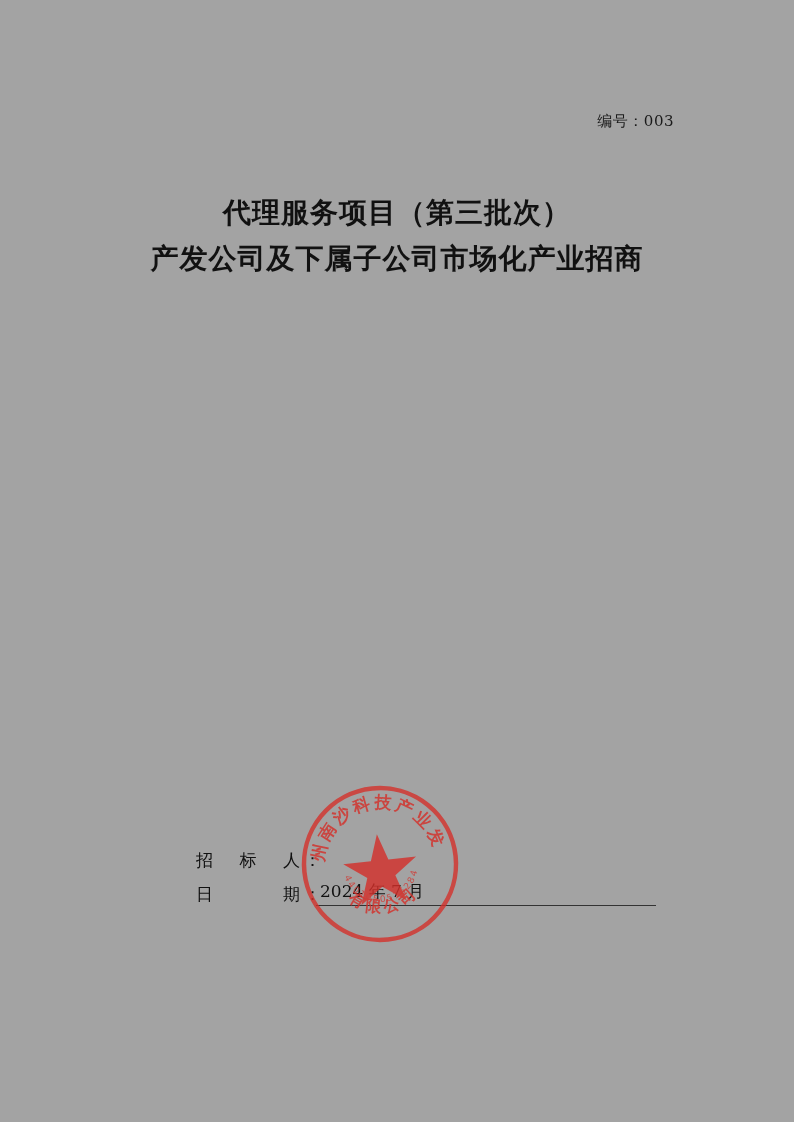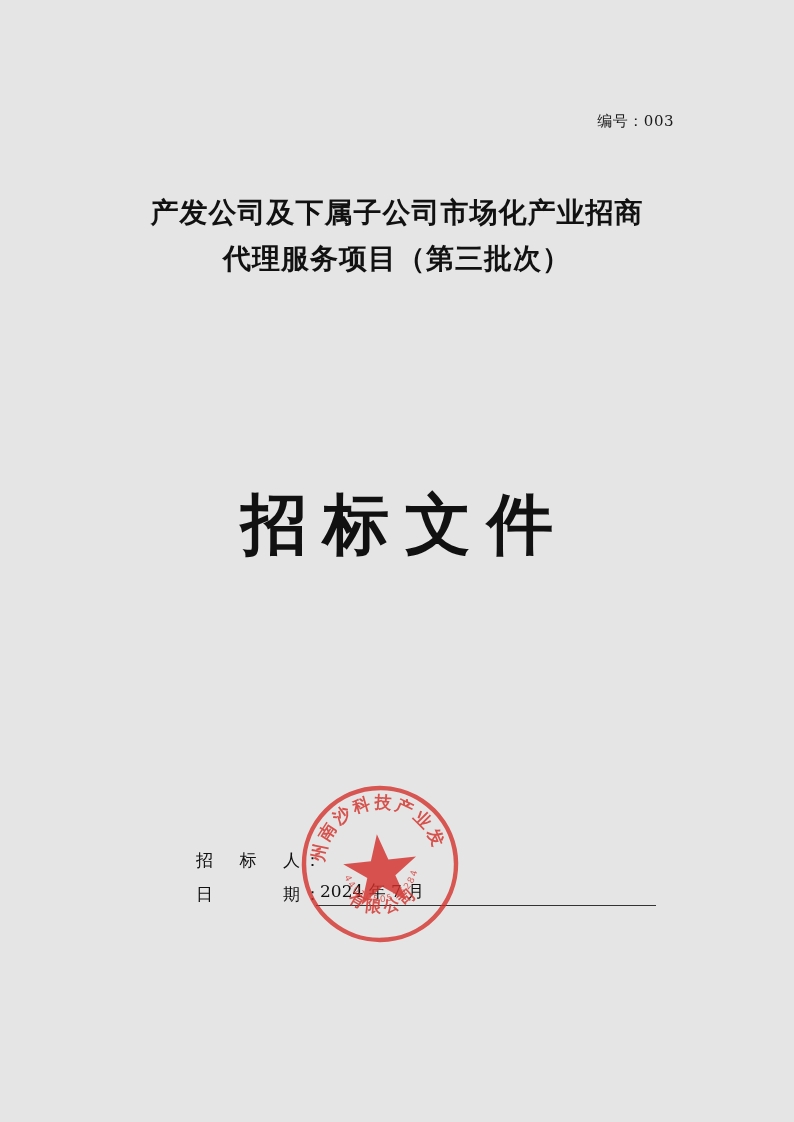--- a/index.html
+++ b/index.html
@@ -9,21 +9,21 @@
   }
   body {
     font-family: "DejaVu Serif", "Liberation Serif", serif;
     color: #000000;
   }
   .page {
     position: relative;
     width: 794px;
     height: 1122px;
     margin: 0 auto;
-    background: #e5e5e5;
+    background: #a3a3a3;
     overflow: hidden;
   }
 
   
   .doc-number {
     position: absolute;
     top: 112px;
     right: 120px;
     font-family: "DejaVu Serif", "Liberation Serif", serif;
     font-size: 15px;
@@ -116,25 +116,24 @@
   .seal svg { display: block; }
 </style>
 </head>
 <body>
 
 <div class="page">
 
   <div class="doc-number">编号：003</div>
 
   <div class="project-title">
+    <span class="line">代理服务项目（第三批次）</span>
     <span class="line">产发公司及下属子公司市场化产业招商</span>
-    <span class="line">代理服务项目（第三批次）</span>
   </div>
 
-  <div class="main-title">招标文件</div>
 
   <div class="signature-block">
 
     <div class="sig-row">
       <div class="sig-label">
         <span>招</span>
         <span>标</span>
         <span>人</span>
       </div>
       <div class="sig-colon">：</div>

